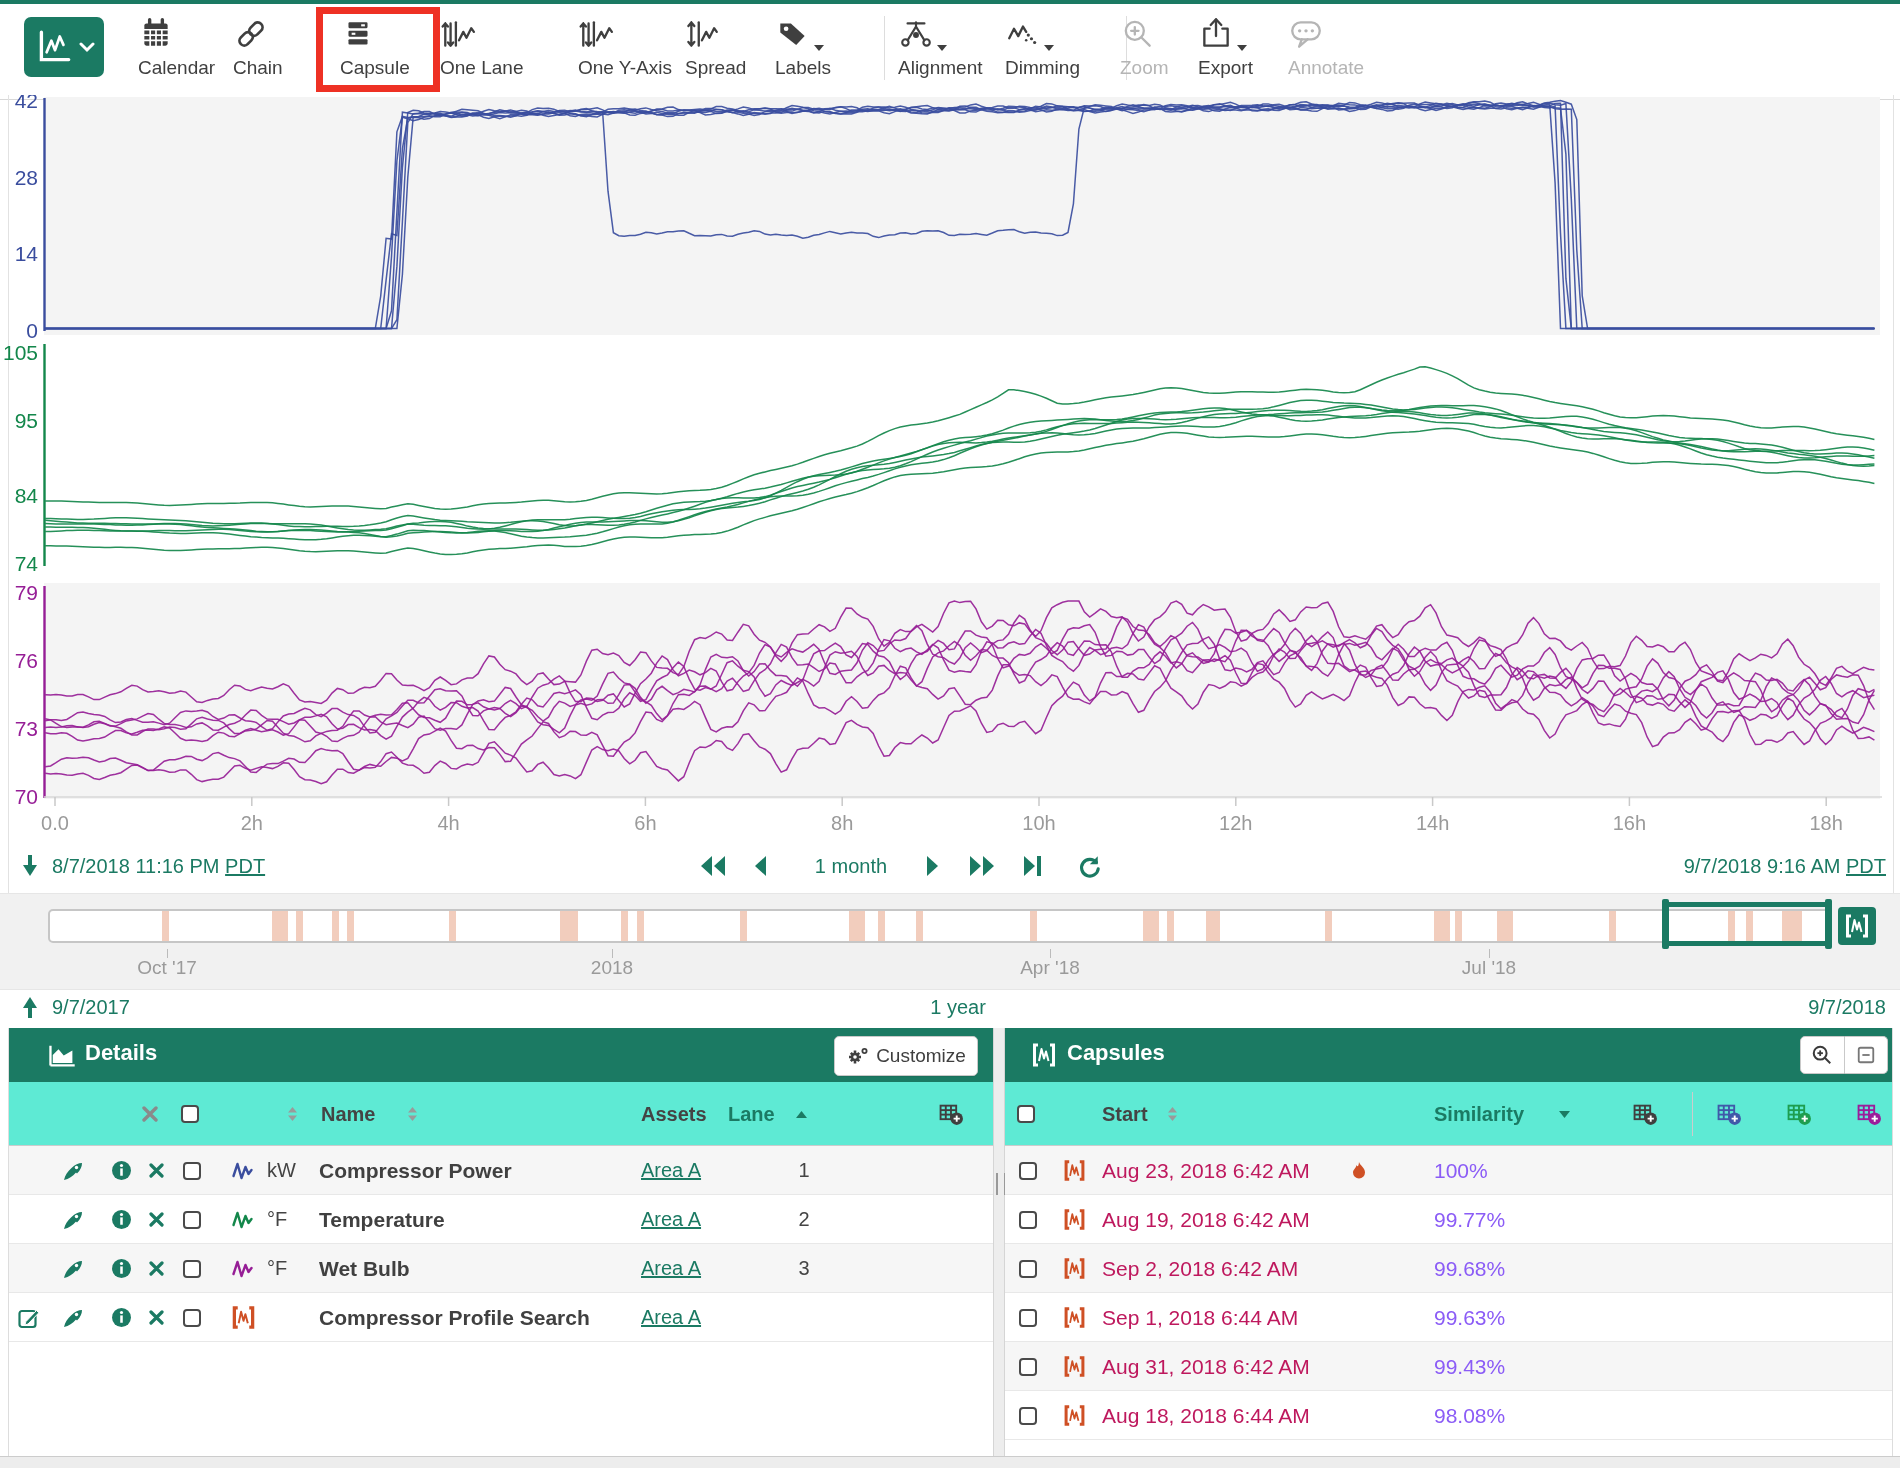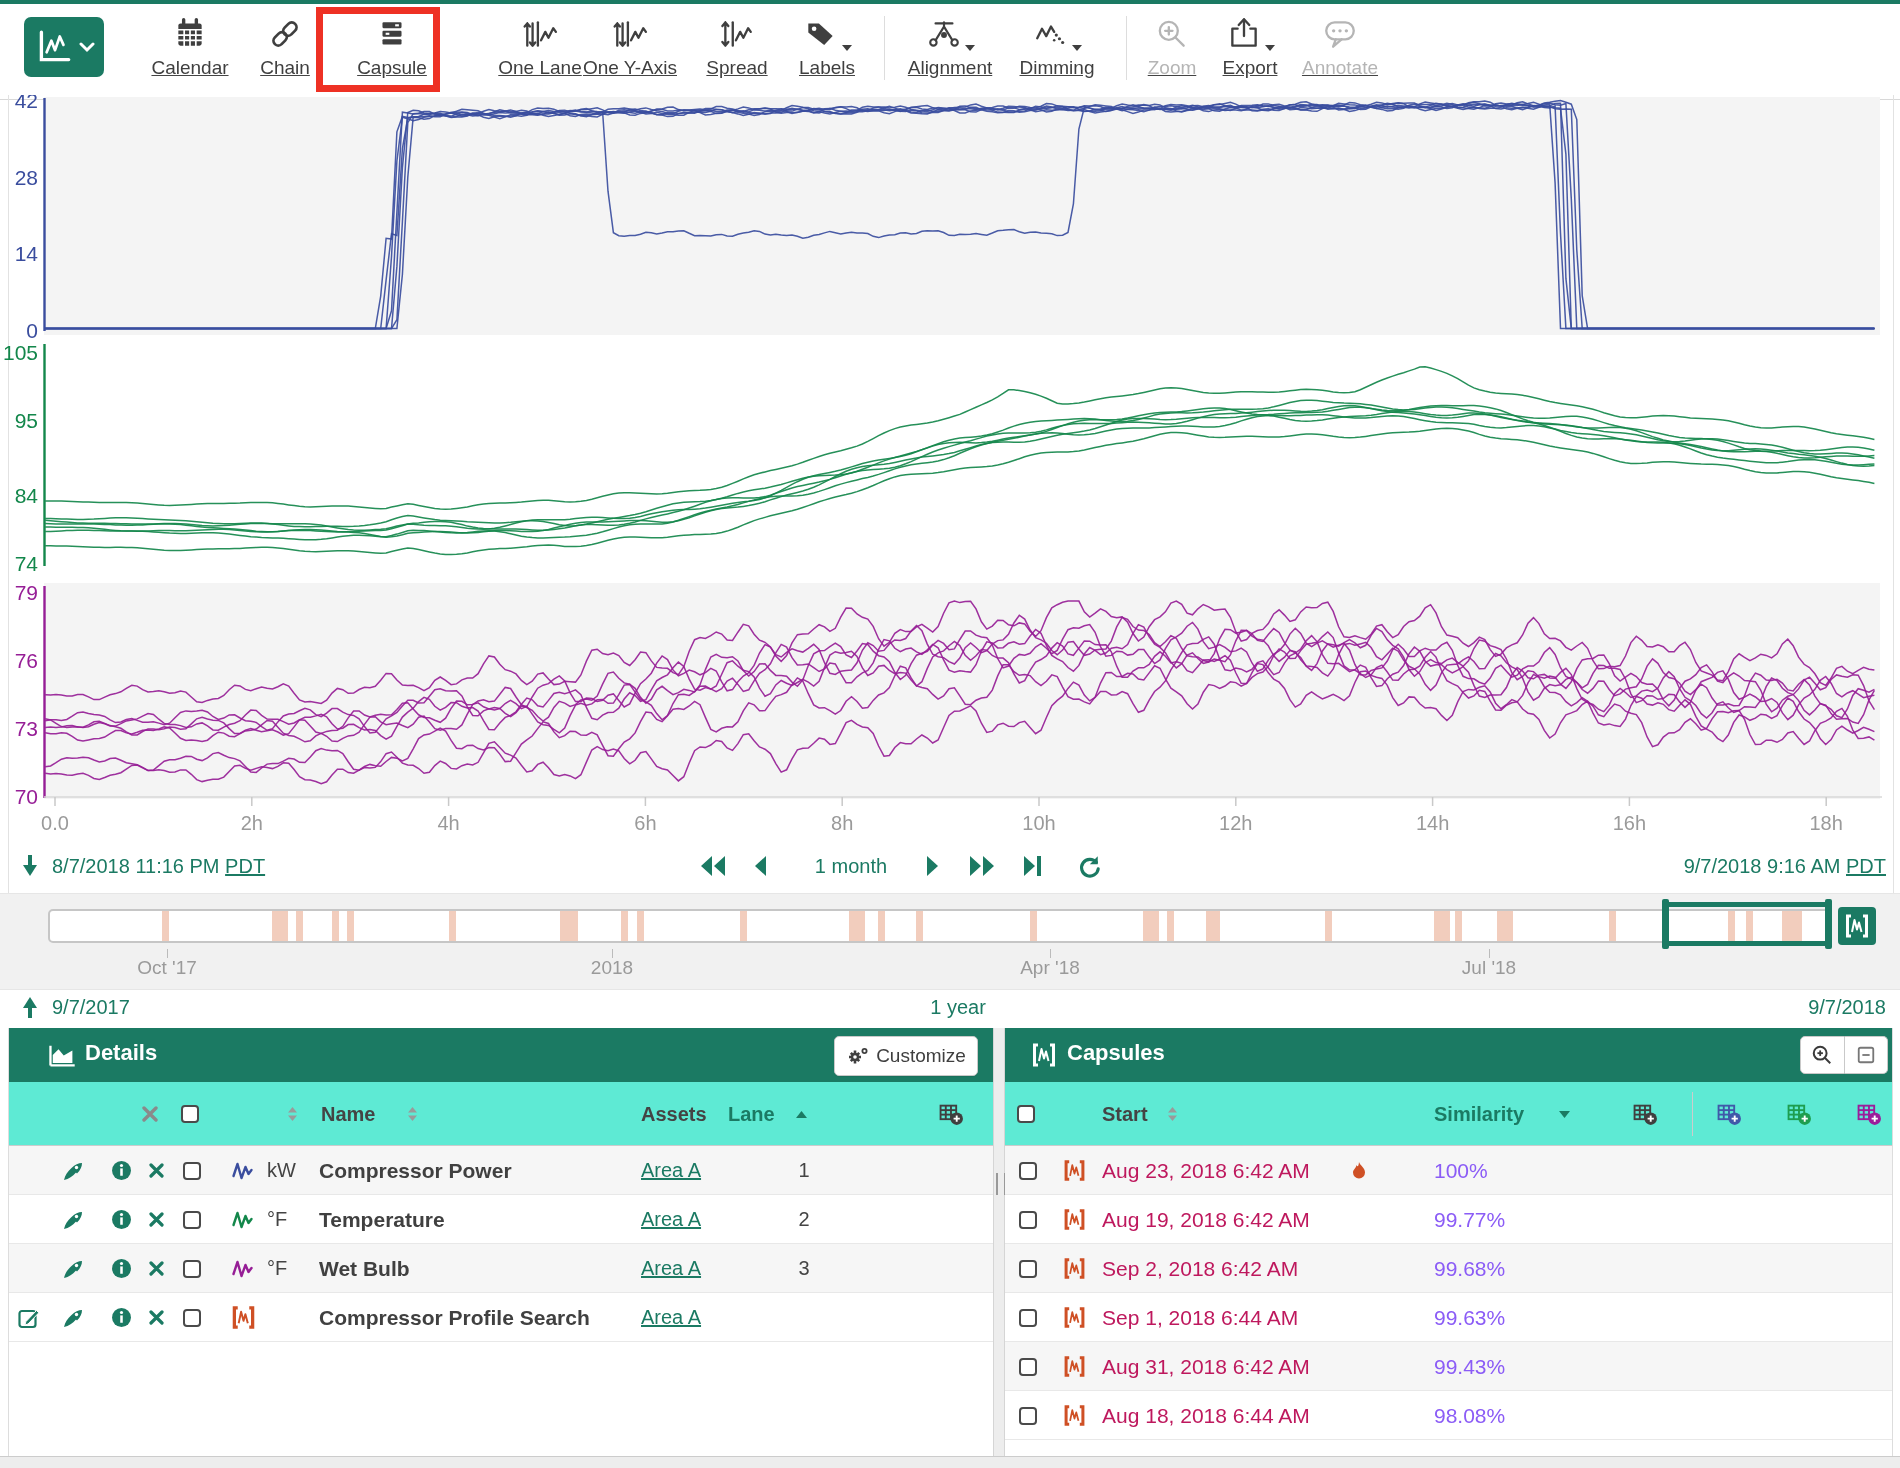--- a/index.html
+++ b/index.html
@@ -4,21 +4,21 @@
 <style>
   html,body{margin:0;padding:0;width:1900px;height:1468px;overflow:hidden;background:#fff;
     font-family:"Liberation Sans","DejaVu Sans",sans-serif;color:#444;}
   #app{position:relative;width:1900px;height:1468px;background:#fff;}
 
   
   #topbar{position:absolute;left:0;top:0;width:1900px;height:95px;background:#fff;
     border-top:4px solid #1b7a63;border-bottom:1px solid #d8d8d8;}
   #ws-btn{position:absolute;left:24px;top:13px;width:80px;height:60px;background:#1b7a63;
     border-radius:7px;display:flex;align-items:center;justify-content:center;gap:4px;cursor:pointer;}
-  .tb-item{position:absolute;top:10px;width:104px;height:76px;text-align:center;cursor:pointer;text-decoration:underline;}
+  .tb-item{position:absolute;top:10px;width:104px;height:76px;text-align:left;cursor:pointer;}
   .tb-ic{display:block;height:40px;margin-top:2px;}
   .tb-lb{display:block;font-size:19px;color:#3f3f3f;margin-top:1px;white-space:nowrap;}
   .tb-item.dis .tb-lb{color:#b5b5b5;}
   .tb-sep{position:absolute;top:12px;width:1px;height:64px;background:#ddd;}
   .caret{display:inline-block;width:0;height:0;border-left:5px solid transparent;
     border-right:5px solid transparent;border-top:6px solid #3f3f3f;vertical-align:middle;margin-left:3px;}
   #hl-box{position:absolute;left:316px;top:3px;width:124px;height:85px;border:7px solid #ee3124;
     box-sizing:border-box;pointer-events:none;z-index:5;}
   .ticon{stroke:#3f3f3f;fill:none;stroke-width:2.2;stroke-linecap:round;stroke-linejoin:round;}
   .ticon.gray{stroke:#b5b5b5;}
@@ -144,21 +144,21 @@
               <rect x="8" y="6" width="18" height="5.5" rx="1"></rect>
               <rect x="8" y="14" width="18" height="5.5" rx="1"></rect>
               <rect x="8" y="22" width="18" height="5" rx="1"></rect>
             </g>
           <rect x="20" y="7.8" width="3.5" height="2" fill="#fff"></rect>
             <rect x="11" y="15.8" width="3.5" height="2" fill="#fff"></rect>
         </svg></span>
       <span class="tb-lb">Capsule</span>
     </div>
 
-    <div class="tb-item" style="left:488px">
+    <div class="tb-item" style="left:440px">
       <span class="tb-ic">
         <svg width="36" height="36" viewBox="0 0 34 34" class="ticon">
           <path d="M5 28 V7 M5 7 l-2.5 3 M5 7 l2.5 3"></path>
             <path d="M10 7 v21 M10 28 l-2.5-3 M10 28 l2.5-3"></path>
           <path d="M15 6 v22"></path>
             <path d="M18 23 l4-8 3 5.5 4.5-9 2.5 3.5"></path>
         </svg></span>
       <span class="tb-lb">One Lane</span>
     </div>
 

